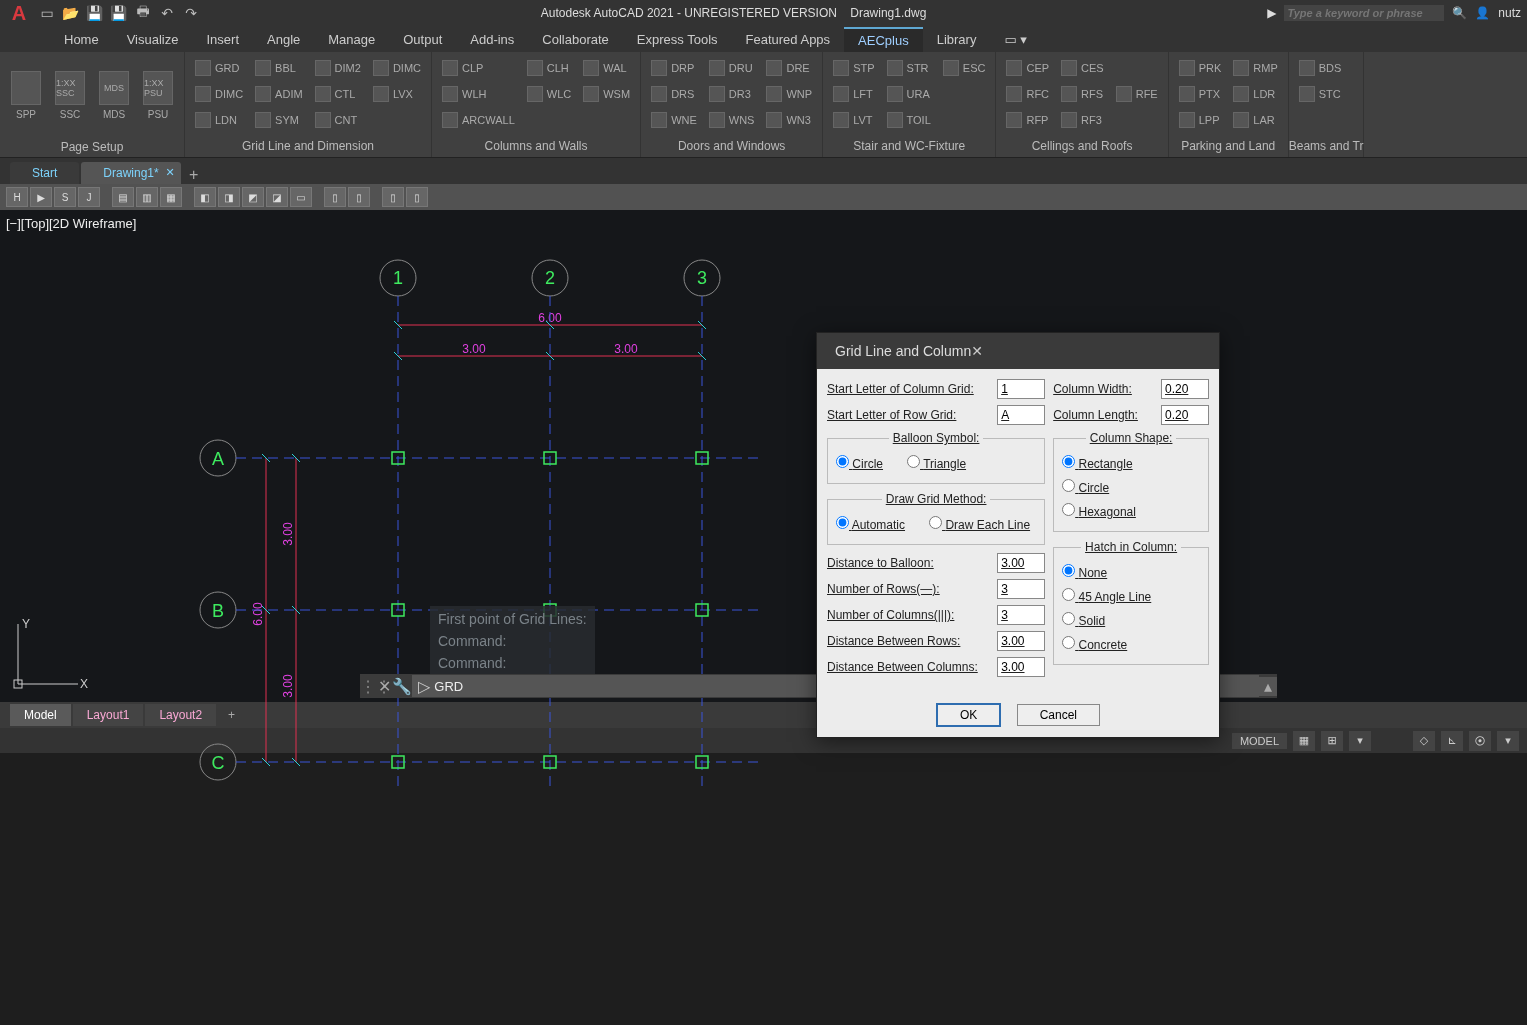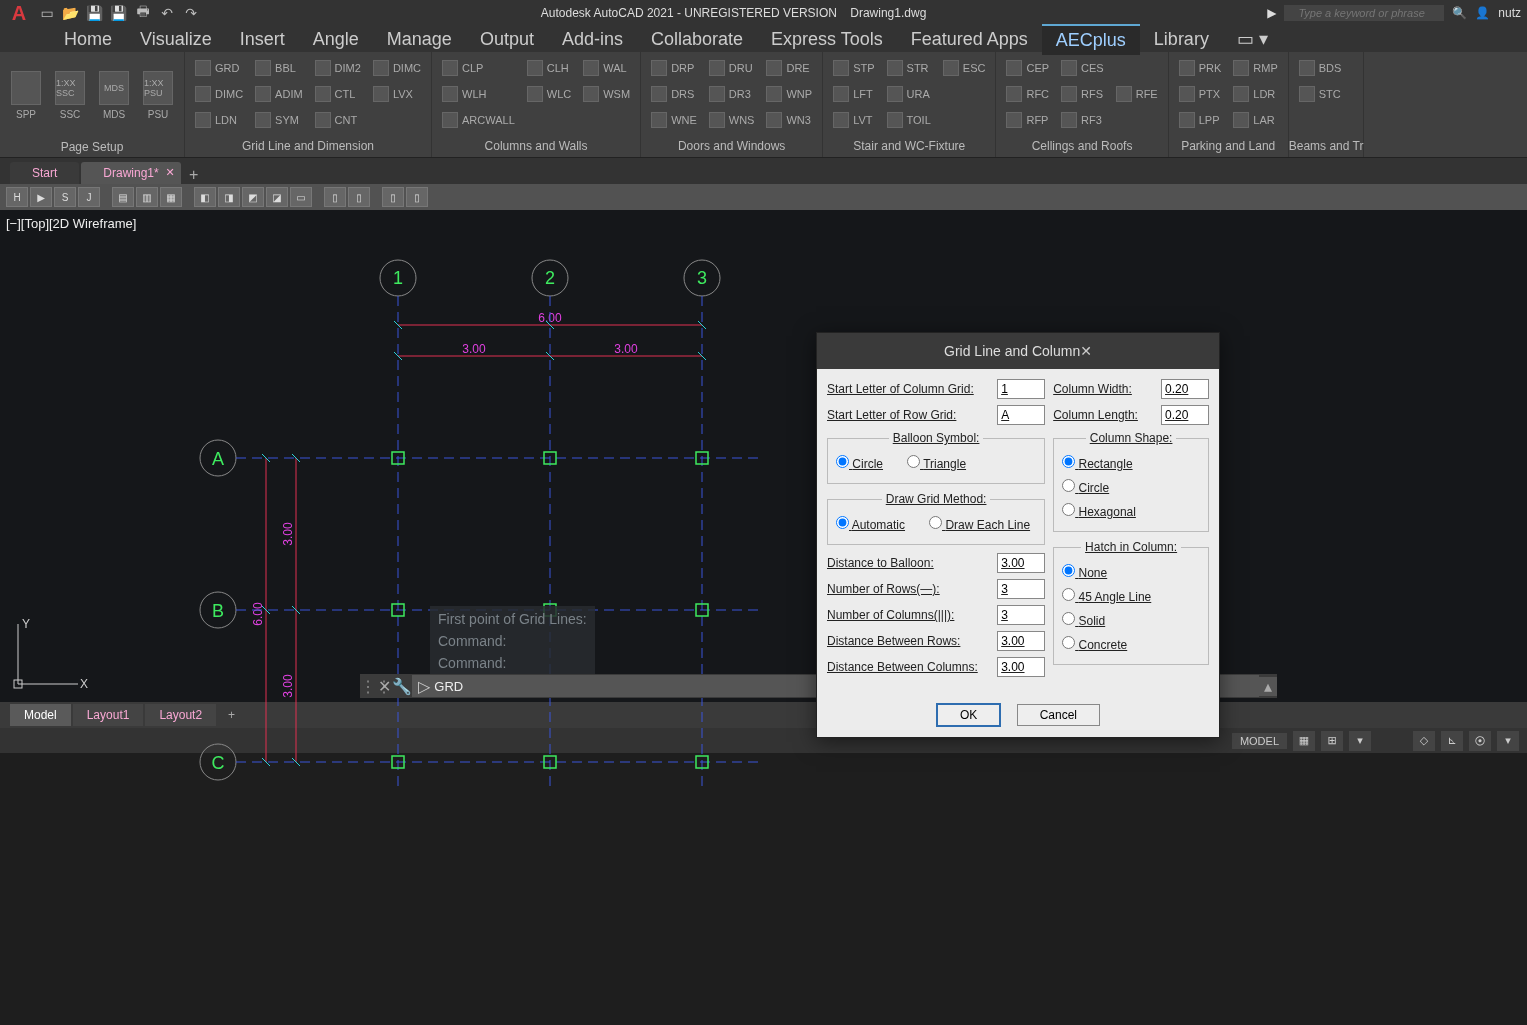--- a/index.html
+++ b/index.html
@@ -5,41 +5,41 @@
 * { margin: 0; padding: 0; box-sizing: border-box; font-family: "Segoe UI", Arial, sans-serif; }
 body { background: #1e1e1e; color: #ccc; width: 1527px; height: 1025px; overflow: hidden; position: relative; }
 
 
 .titlebar { height: 26px; background: #333; display: flex; align-items: center; padding: 0 6px; font-size: 12px; color: #ddd; }
 .titlebar .logo { width: 26px; height: 26px; background: #333; color: #d8393f; font-weight: bold; font-size: 20px; display: flex; align-items: center; justify-content: center; margin-right: 6px; }
 .titlebar .qat { display: flex; gap: 6px; align-items: center; }
 .titlebar .qat span { width: 18px; height: 18px; display: inline-flex; align-items: center; justify-content: center; color: #bbb; font-size: 14px; }
 .titlebar .center { flex: 1; text-align: center; color: #ddd; }
 .titlebar .right { display: flex; align-items: center; gap: 8px; }
-.titlebar .search { background: #444; color: #999; font-style: italic; padding: 2px 14px; font-size: 11px; width: 160px; border: none; }
-
-
-.menubar { height: 26px; background: #333; display: flex; align-items: center; padding-left: 50px; font-size: 18px; gap: 0; }
+.titlebar .search { background: #444; color: #999; font-style: italic; padding: 2px 3px; font-size: 11px; width: 160px; border: none; font-weight: bold; }
+
+
+.menubar { height: 26px; background: #333; display: flex; align-items: center; padding-left: 50px; font-size: 13px; gap: 0; }
 .menubar .mitem { padding: 4px 14px; color: #ccc; cursor: pointer; }
 .menubar .mitem.active { background: #2a2a2a; color: #9fcfff; border-top: 2px solid #5fa8d3; }
 
 
 .ribbon { height: 106px; background: #404040; display: flex; border-bottom: 1px solid #222; }
 .ribbon-panel { border-right: 1px solid #333; display: flex; flex-direction: column; }
 .ribbon-panel .content { flex: 1; display: flex; align-items: flex-start; padding: 4px 6px; gap: 4px; }
 .ribbon-panel .title { text-align: center; font-size: 12px; color: #bbb; padding: 2px 0 4px; }
 .rbtn-large { width: 40px; height: 78px; display: flex; flex-direction: column; align-items: center; justify-content: center; font-size: 10px; color: #aaa; }
 .rbtn-large .ico { width: 30px; height: 34px; background: #555; border: 1px solid #666; margin-bottom: 4px; display:flex;align-items:center;justify-content:center;font-size:9px;}
 .rbtn-col { display: flex; flex-direction: column; gap: 2px; }
 .rbtn-small { display: flex; align-items: center; gap: 4px; font-size: 11px; color: #aaa; padding: 2px 4px; height: 24px; }
 .rbtn-small .ico { width: 16px; height: 16px; background: #555; border: 1px solid #666; }
 
 
 .filetabs { height: 26px; background: #333; display: flex; align-items: flex-end; padding-left: 10px; }
-.filetab { padding: 4px 22px; background: #3a3a3a; color: #f9a8d4; font-size: 12px; margin-right: 2px; border-top-left-radius: 3px; border-top-right-radius: 3px; position: relative; }
+.filetab { padding: 4px 22px; background: #3a3a3a; color: #7dd3fc; font-size: 12px; margin-right: 2px; border-top-left-radius: 3px; border-top-right-radius: 3px; position: relative; }
 .filetab.active { background: #555; }
 .filetab .close { position: absolute; right: 6px; top: 4px; font-size: 11px; }
 .addtab { width: 22px; text-align: center; color: #aaa; }
 
 
 .sectoolbar { height: 26px; background: #525252; display: flex; align-items: center; padding: 0 6px; gap: 2px; }
 .sectoolbar .btn { width: 22px; height: 20px; background: #666; border: 1px solid #777; display:inline-flex;align-items:center;justify-content:center;font-size:10px;color:#ddd;}
 .sectoolbar .sep { width: 8px; }
 
 
@@ -62,21 +62,21 @@
 .layouttabs .ltab.active { background: #5a5a5a; color: #fff; }
 .layouttabs .add { padding: 4px 10px; color: #aaa; }
 
 
 .statusbar { height: 25px; background: #333; display: flex; align-items: center; justify-content: flex-end; padding: 0 8px; gap: 6px; font-size: 11px; color: #ccc; }
 .statusbar .sbtn { width: 22px; height: 20px; background: #444; display:inline-flex;align-items:center;justify-content:center;}
 .statusbar .model { padding: 2px 8px; background: #444; }
 
 
 .dialog { position: absolute; left: 816px; top: 332px; width: 404px; background: #3f3f3f; border: 1px solid #222; box-shadow: 0 4px 20px rgba(0,0,0,0.5); color: #ddd; font-size: 12px; }
-.dialog .dtitle { padding: 10px 25px; font-size: 14px; display:flex; justify-content:center; align-items:center; background:#3a3a3a;}
+.dialog .dtitle { padding: 10px 18px; font-size: 14px; display:flex; justify-content:flex-start; align-items:center; background:#3a3a3a;}
 .dialog .dbody { background: #ececec; color: #222; padding: 10px; display: flex; gap: 8px; text-decoration: underline; }
 .dialog .col { flex: 1; }
 .dialog .row { display: flex; align-items: center; margin-bottom: 6px; }
 .dialog .row label { flex: 1; font-size: 12px; }
 .dialog .row input[type=text] { width: 48px; border: 1px solid #888; padding: 2px 3px; font-size: 12px; }
 .dialog fieldset { border: 1px solid #bbb; padding: 6px 8px 8px; margin-bottom: 8px; }
 .dialog fieldset legend { font-size: 12px; padding: 0 4px; text-align: center; }
 .dialog .radiorow { display: flex; gap: 24px; padding: 4px 0; }
 .dialog .radiov { display: block; padding: 4px 0; }
 .dialog .dfoot { background: #ececec; padding: 10px; text-align: center; }

